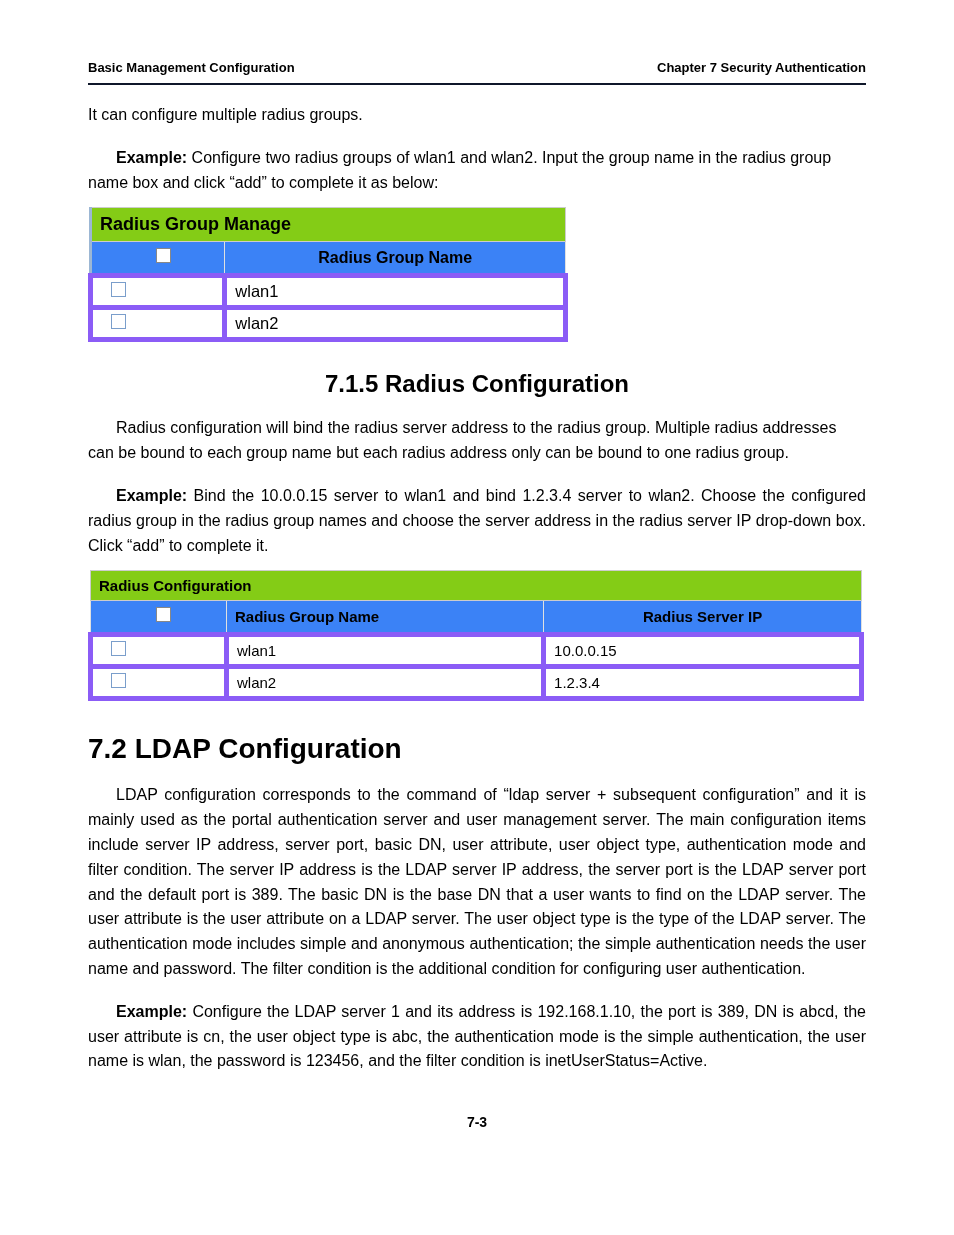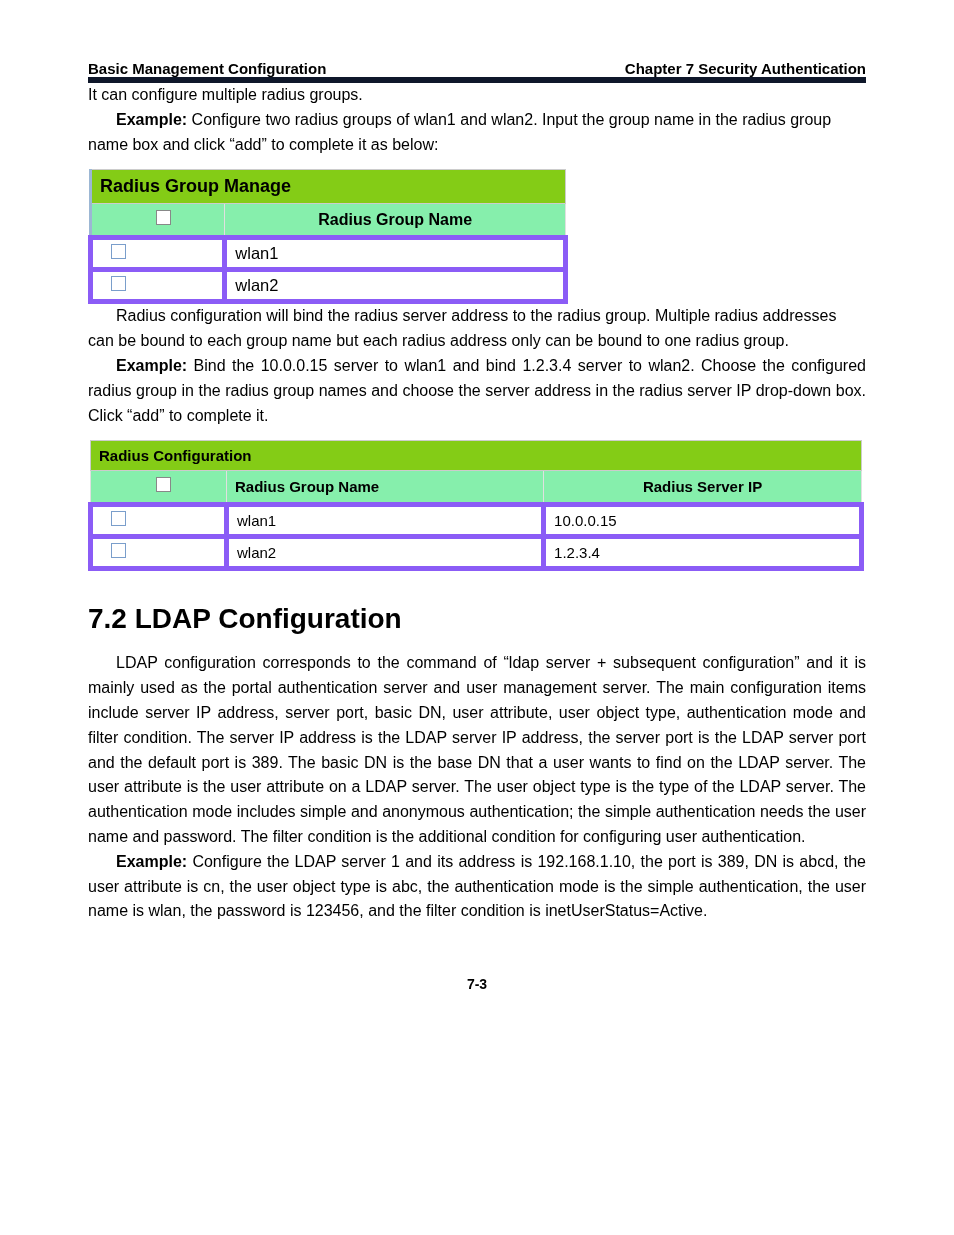--- a/index.html
+++ b/index.html
@@ -12,64 +12,65 @@
     width: 954px;
     min-height: 1235px;
     box-sizing: border-box;
     padding: 60px 88px 40px 88px;
     position: relative;
   }
   .running-head {
     display: flex;
     justify-content: space-between;
     font-weight: bold;
-    font-size: 15px;
-    padding-bottom: 0;
-    border-bottom: 6px solid #0f172a;
+    font-size: 13px;
+    padding-bottom: 8px;
+    border-bottom: 2px solid #0f172a;
   }
   .body-text {
     font-size: 16px;
     line-height: 1.55;
+    margin-top: 18px;
   }
   .body-text.justify { text-align: justify; }
   .indent { display:inline-block; width:28px; }
   .bold { font-weight: bold; }
   .h-centered {
     text-align: center;
     font-size: 24px;
     font-weight: bold;
     margin: 28px 0 16px 0;
   }
   .h-left {
     font-size: 28px;
     font-weight: bold;
     margin: 32px 0 16px 0;
   }
   .footer {
     text-align: center;
     font-size: 14px;
     font-weight: bold;
-    margin-top: 52px;
+    margin-top: 40px;
   }
 
   
   .radius-table {
     border-collapse: collapse;
     margin-top: 12px;
     font-family: Arial, Helvetica, sans-serif;
   }
   .radius-table .title-row td {
     background: #84cc16;
     font-weight: bold;
     font-size: 18px;
     padding: 6px 8px;
     border: 1px solid #ccc;
   }
   .radius-table .header-row td {
-    background: #86efac;
+    background: #3b82f6;
     font-weight: bold;
     font-size: 16px;
     padding: 6px 8px;
     border: 1px solid #e0e0e0;
     text-align: center;
   }
   .radius-table .data-row td {
     font-size: 16.5px;
     padding: 4px 8px;
     border: 5px solid #8b5cf6;
@@ -123,20 +124,21 @@
       <td class="cb-col"><span class="checkbox"></span></td>
       <td class="col2">wlan1</td>
     </tr>
     <tr class="data-row">
       <td class="cb-col"><span class="checkbox"></span></td>
       <td class="col2">wlan2</td>
     </tr>
   </tbody>
     </table>
 
+  <div class="h-centered">7.1.5 Radius Configuration</div>
 
   <div class="body-text">
     <span class="indent"></span><span>Radius configuration will bind the radius server address to the radius group. Multiple radius addresses can be bound to each group name but each radius address only can be bound to one radius group.</span>
   </div>
 
   <div class="body-text justify">
     <span class="indent"></span><span class="bold">Example:</span><span> Bind the 10.0.0.15 server to wlan1 and bind 1.2.3.4 server to wlan2. Choose the configured radius group in the radius group names and choose the server address in the radius server IP drop-down box. Click “add” to complete it.</span>
   </div>
 
   <table class="radius-table t2">

